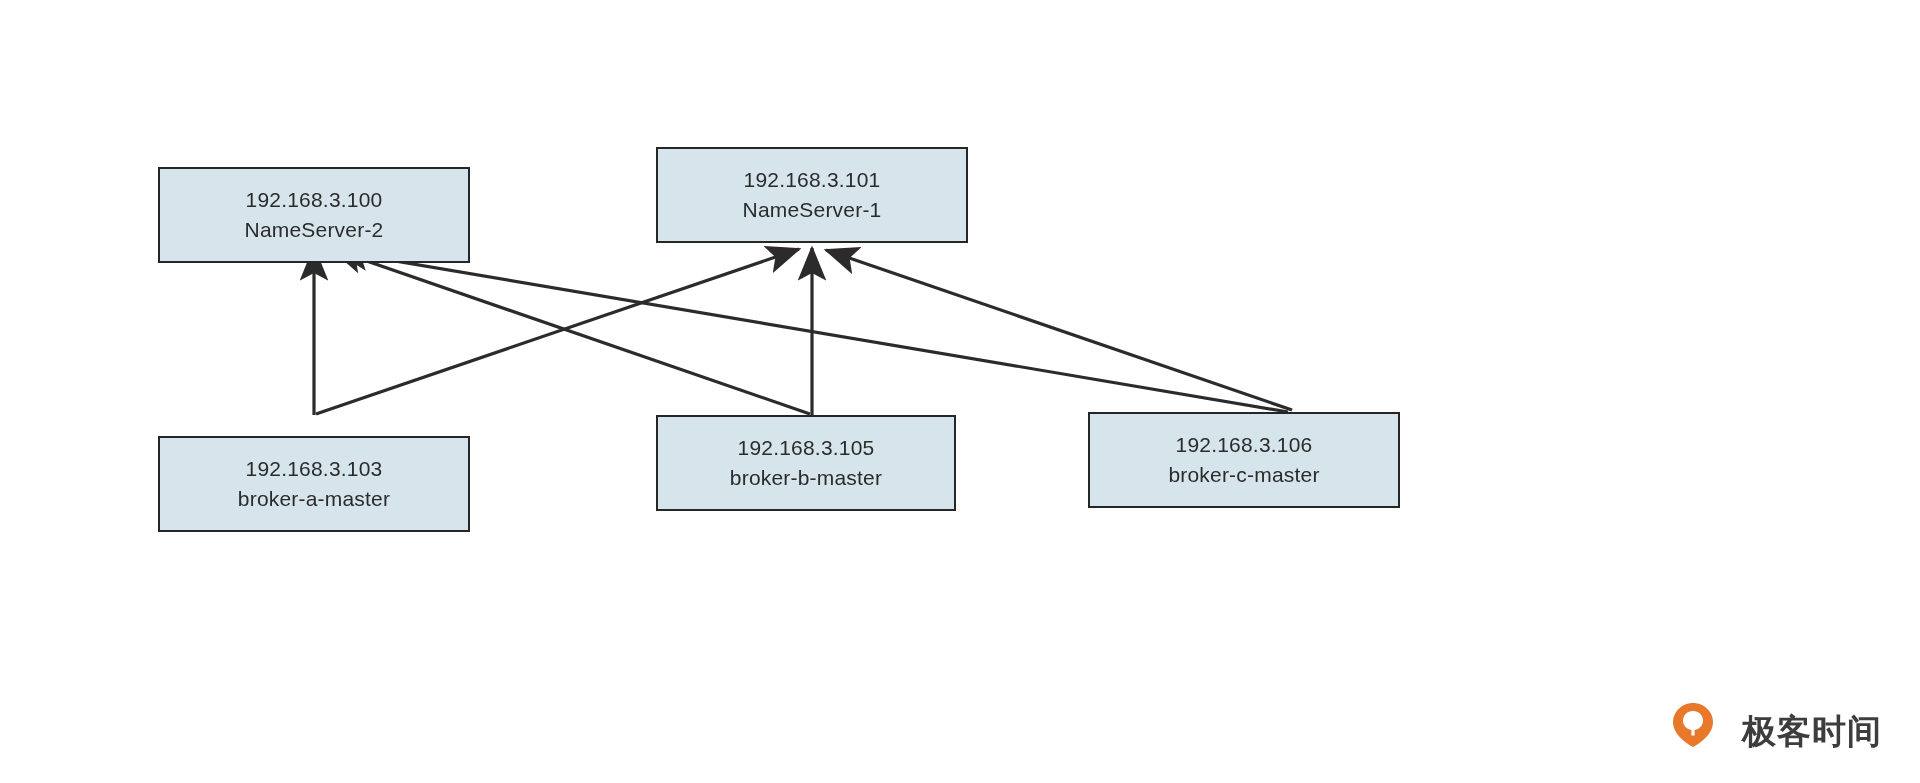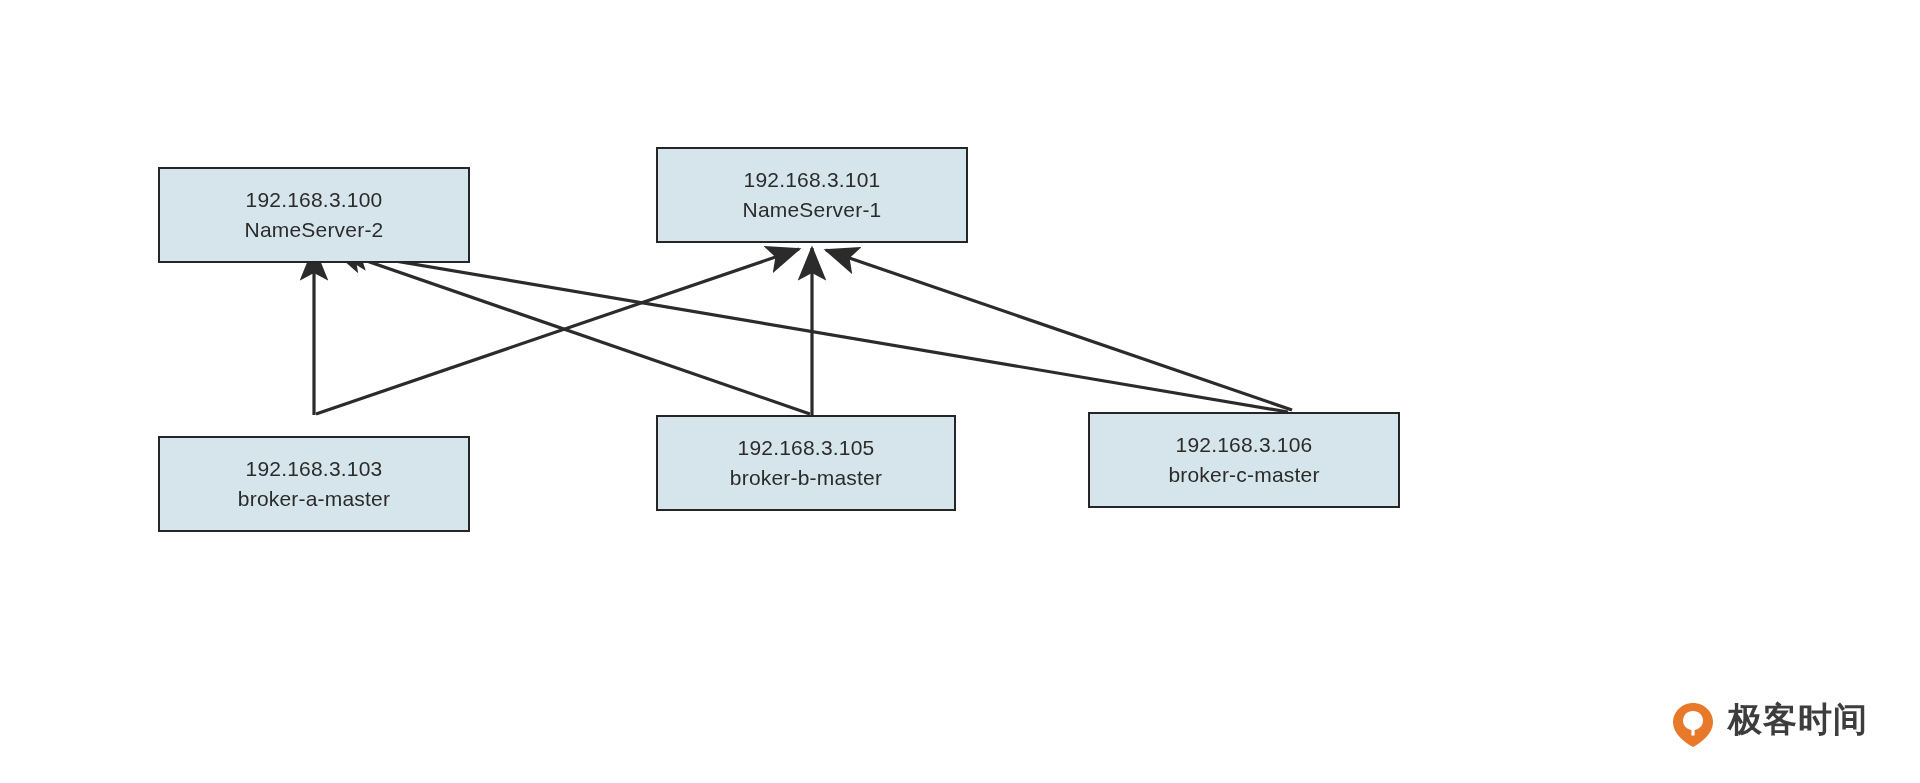--- a/index.html
+++ b/index.html
@@ -49,22 +49,22 @@
   #node-broker-a { left: 158px; top: 415px; width: 312px; height: 96px; margin-top: 21px; }
   #node-broker-b { left: 656px; top: 415px; width: 300px; height: 96px; }
   #node-broker-c { left: 1088px; top: 412px; width: 312px; height: 96px; }
 
   
   #brand-logo {
     position: absolute;
     left: 1672px;
     top: 702px;
     display: flex;
-    align-items: flex-start;
-    gap: 14px;
+    align-items: flex-end;
+    gap: 28px;
   }
   #brand-mark {
     width: 42px;
     height: 46px;
     position: relative;
     flex: 0 0 auto;
   }
   #brand-text {
     font-size: 34px;
     font-weight: bold;

